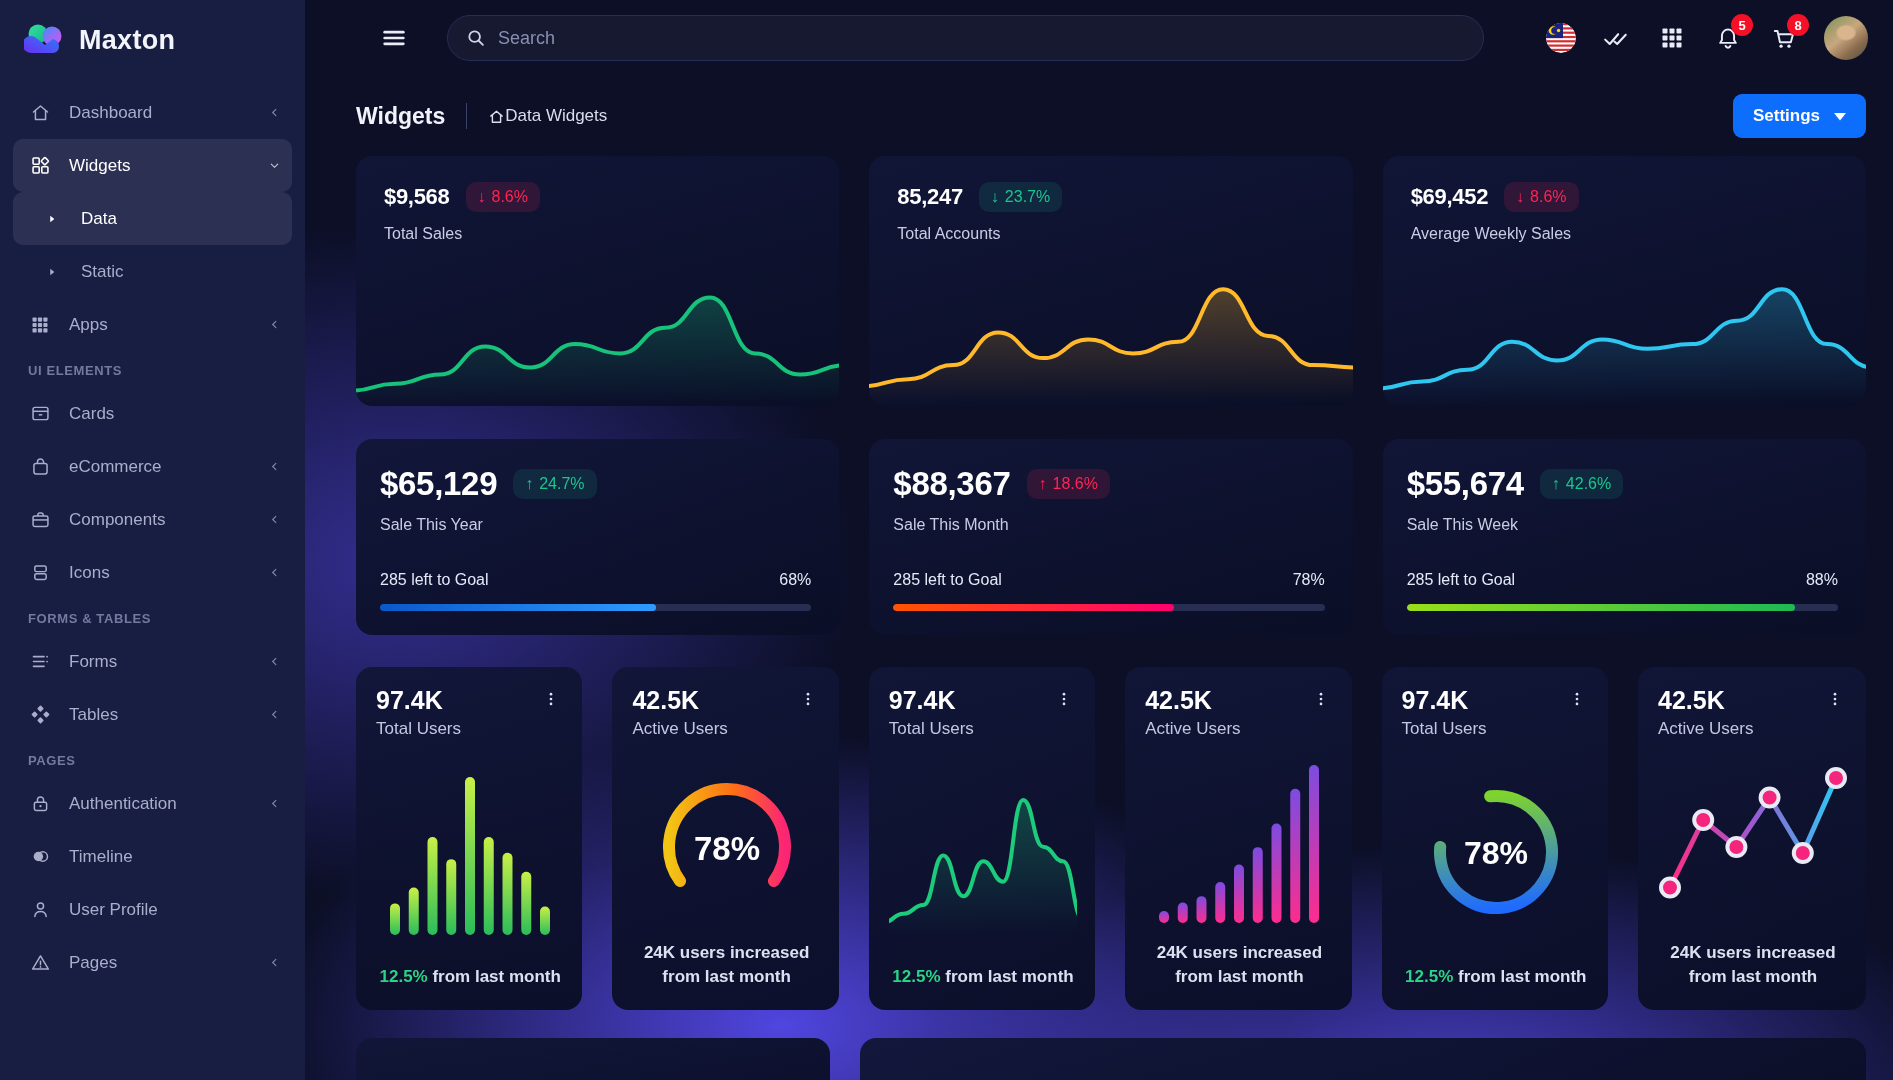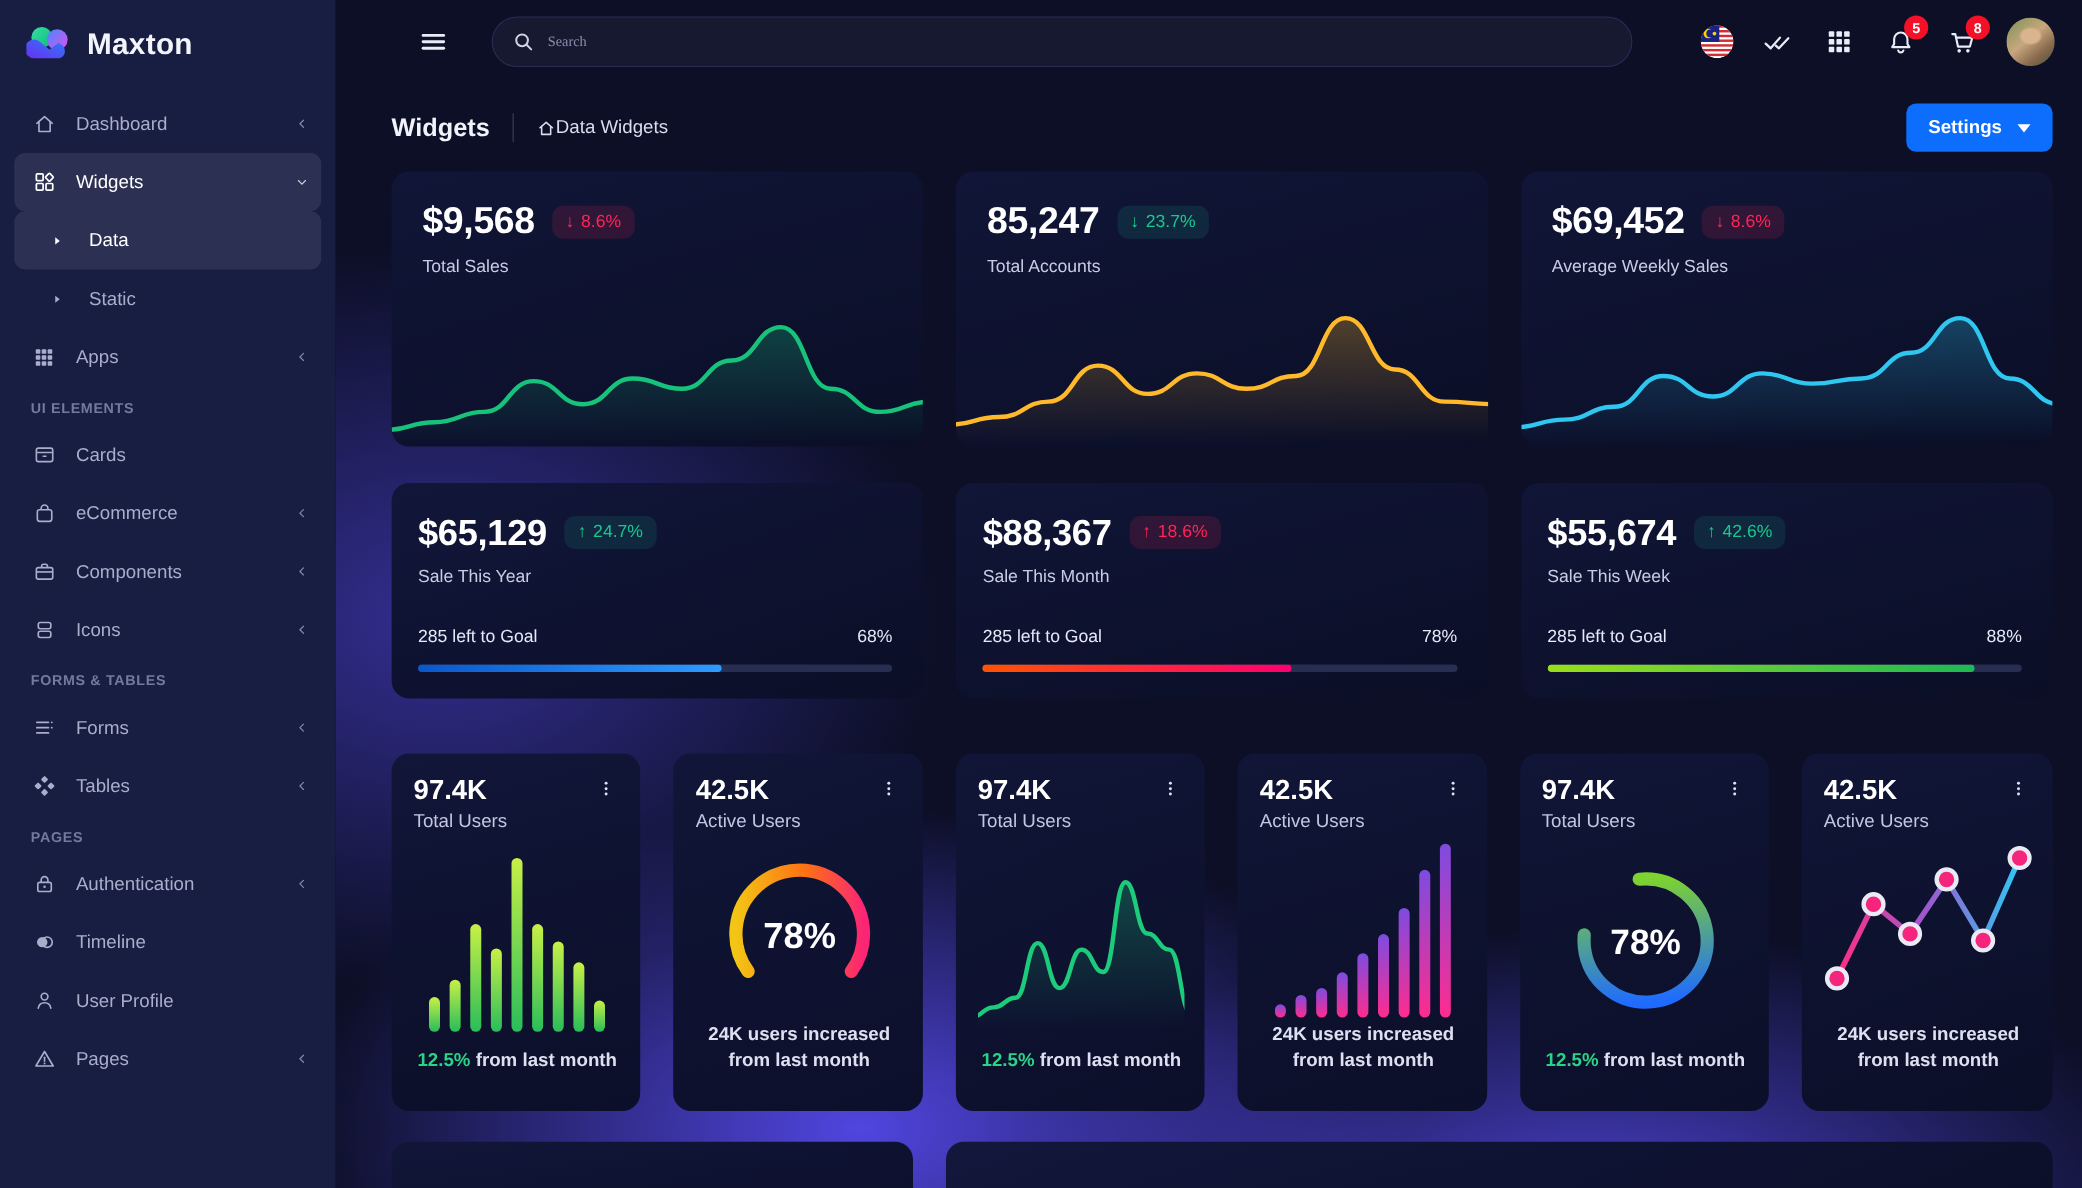--- a/index.html
+++ b/index.html
@@ -47,22 +47,22 @@
     display:flex; align-items:center; justify-content:center;
     width:32px; height:36px; position:relative;
   }
   .hamburger { margin-right:36px; width:34px; }
   .search {
     position:relative; width:1037px; height:46px;
   }
   .search input {
     width:100%; height:100%; background:rgba(255,255,255,.045);
     border:1px solid #282d55; border-radius:23px; outline:none;
-    color:#dfe2f2; font-size:13px; padding:0 20px 0 50px;
-    font-family:Liberation Serif, serif;
+    color:#dfe2f2; font-size:18px; padding:0 20px 0 50px;
+    font-family:Liberation Sans, sans-serif;
   }
   .search input::placeholder { color:#8a8fb2; }
   .search .mag { position:absolute; left:18px; top:12px; color:#cfd3e8; }
   .top-icons { margin-left:auto; display:flex; align-items:center; gap:24px; }
   .count-badge {
     position:absolute; top:-6px; right:-9px; min-width:22px; height:22px;
     background:#f41127; border-radius:50%; color:#fff; font-size:13px; font-weight:700;
     display:flex; align-items:center; justify-content:center; padding:0 4px;
   }
   .avatar {
@@ -89,38 +89,38 @@
   .row2 { grid-template-columns:repeat(3,1fr); height:196px; margin-bottom:32px; }
   .row3 { grid-template-columns:repeat(6,1fr); height:343px; margin-bottom:28px; }
   .row4 { grid-template-columns:474px 1fr; height:70px; }
   .card {
     background:linear-gradient(165deg, rgba(17,22,56,.97), rgba(10,14,38,.97));
     border-radius:16px; position:relative;
   }
   
   .stat-card { overflow:hidden; padding:26px 28px 0 28px; }
   .val-row { display:flex; align-items:center; gap:16px; }
-  .big-val { font-size:34px; font-weight:700; color:#fff; letter-spacing:-.3px; }
+  .big-val { font-size:22px; font-weight:700; color:#fff; letter-spacing:-.3px; }
   .goal-card .big-val { font-size:33px; }
   .badge {
     display:inline-flex; align-items:center; gap:6px; padding:6px 12px;
     border-radius:10px; font-size:16px;
   }
   .badge.danger { color:#ff2453; background:rgba(255,36,83,.14); }
   .badge.success { color:#1ac690; background:rgba(26,198,144,.12); }
   .card-label { margin-top:13px; font-size:16px; color:#c9cde4; }
   .spark { position:absolute; left:0; right:0; bottom:0; width:100%; height:146px; display:block; }
   
   .goal-card { padding:26px 28px 24px 24px; display:flex; flex-direction:column; }
   .goal-row { margin-top:auto; display:flex; justify-content:space-between; align-items:baseline;
               font-size:16px; color:#e6e9f8; }
   .track { height:7px; background:#282d52; border-radius:6px; margin-top:15px; overflow:hidden; }
   .fill { height:100%; border-radius:6px; }
   
-  .mini-card { padding:19px 18px 29px 20px; display:flex; flex-direction:column;margin-top:18px; }
+  .mini-card { padding:19px 18px 16px 20px; display:flex; flex-direction:column; }
   .mini-head { display:flex; align-items:flex-start; }
   .mini-val { font-size:25px; font-weight:700; color:#fff; }
   .mini-lab { font-size:17px; color:#c3c8e0; margin-top:4px; }
   .dots-btn { margin-left:auto; background:none; border:none; color:#dfe2f2; cursor:pointer; padding:4px; }
   .mini-chart { flex:1; display:flex; align-items:center; justify-content:center; overflow:hidden; }
   .mini-foot { font-size:17px; color:#dde0f0; text-align:center; line-height:1.45;
                margin:0 auto; max-width:182px; padding-bottom:4px;font-weight:bold; }
   .hl-green { color:#2bd387; }
   svg.icon { display:block; }
 </style>

